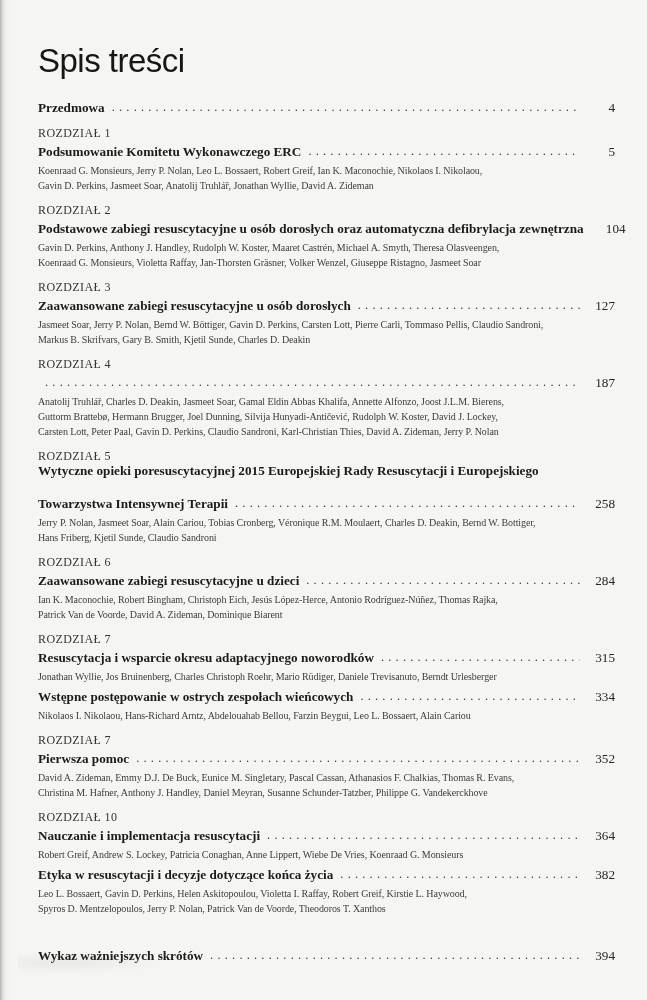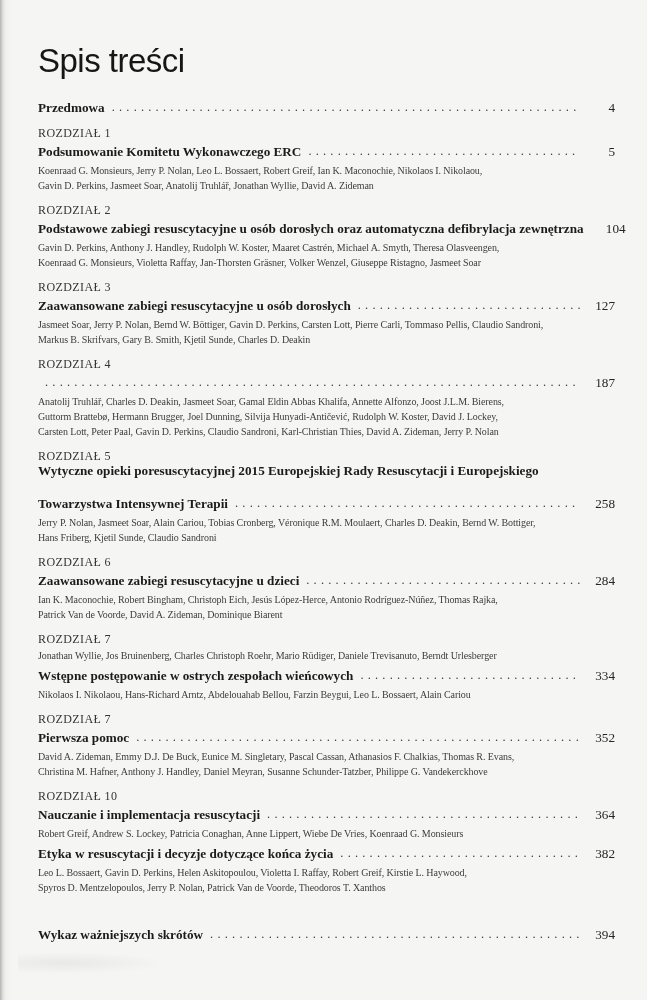--- a/index.html
+++ b/index.html
@@ -179,20 +179,25 @@
         <div class="toc-row">
           <span class="entry-title">Zaawansowane zabiegi resuscytacyjne u dzieci</span>
           <span class="dots"></span>
           <span class="pg">284</span>
         </div>
         <div class="authors">Ian K. Maconochie, Robert Bingham, Christoph Eich, Jesús López-Herce, Antonio Rodríguez-Núñez, Thomas Rajka,
 Patrick Van de Voorde, David A. Zideman, Dominique Biarent</div>
       </section>
       <section class="chapter">
         <div class="roz-label">ROZDZIAŁ 7</div>
+        <div class="toc-row">
+          <span class="entry-title">Resuscytacja i wsparcie okresu adaptacyjnego noworodków</span>
+          <span class="dots"></span>
+          <span class="pg">315</span>
+        </div>
         <div class="authors">Jonathan Wyllie, Jos Bruinenberg, Charles Christoph Roehr, Mario Rüdiger, Daniele Trevisanuto, Berndt Urlesberger</div>
       </section>
       <section class="chapter">
         <div class="toc-row">
           <span class="entry-title">Wstępne postępowanie w ostrych zespołach wieńcowych</span>
           <span class="dots"></span>
           <span class="pg">334</span>
         </div>
         <div class="authors">Nikolaos I. Nikolaou, Hans-Richard Arntz, Abdelouahab Bellou, Farzin Beygui, Leo L. Bossaert, Alain Cariou</div>
       </section>

